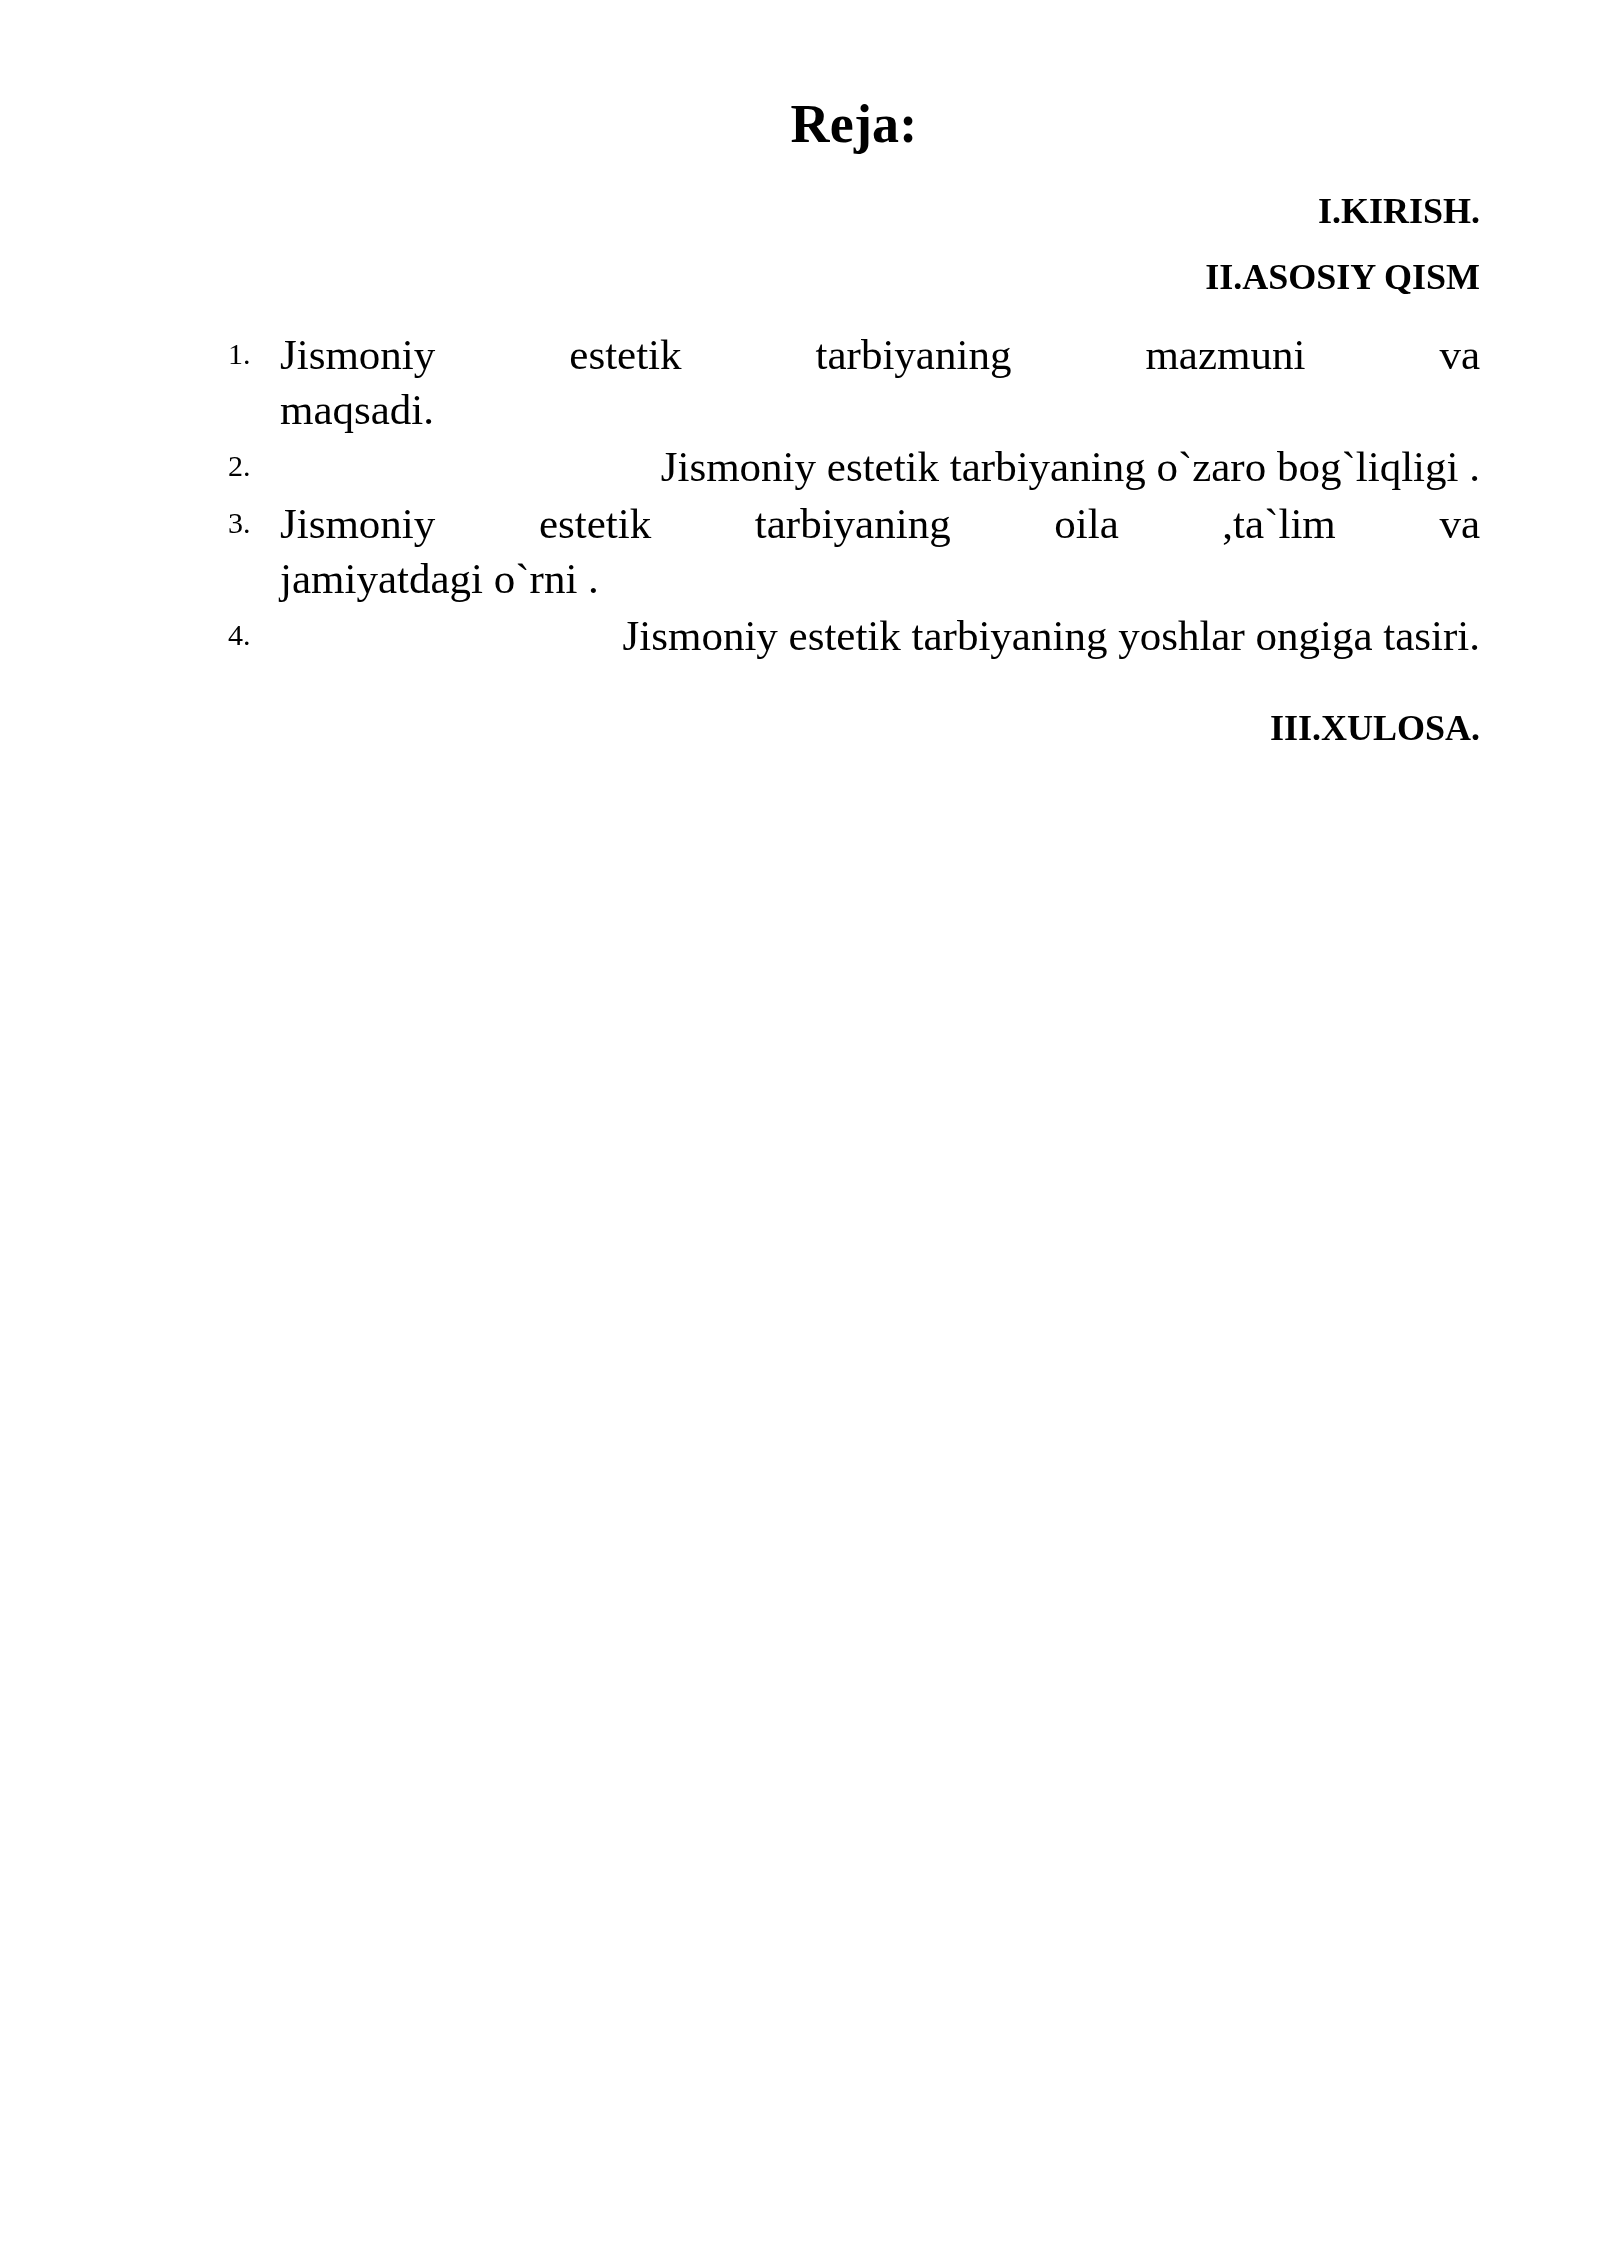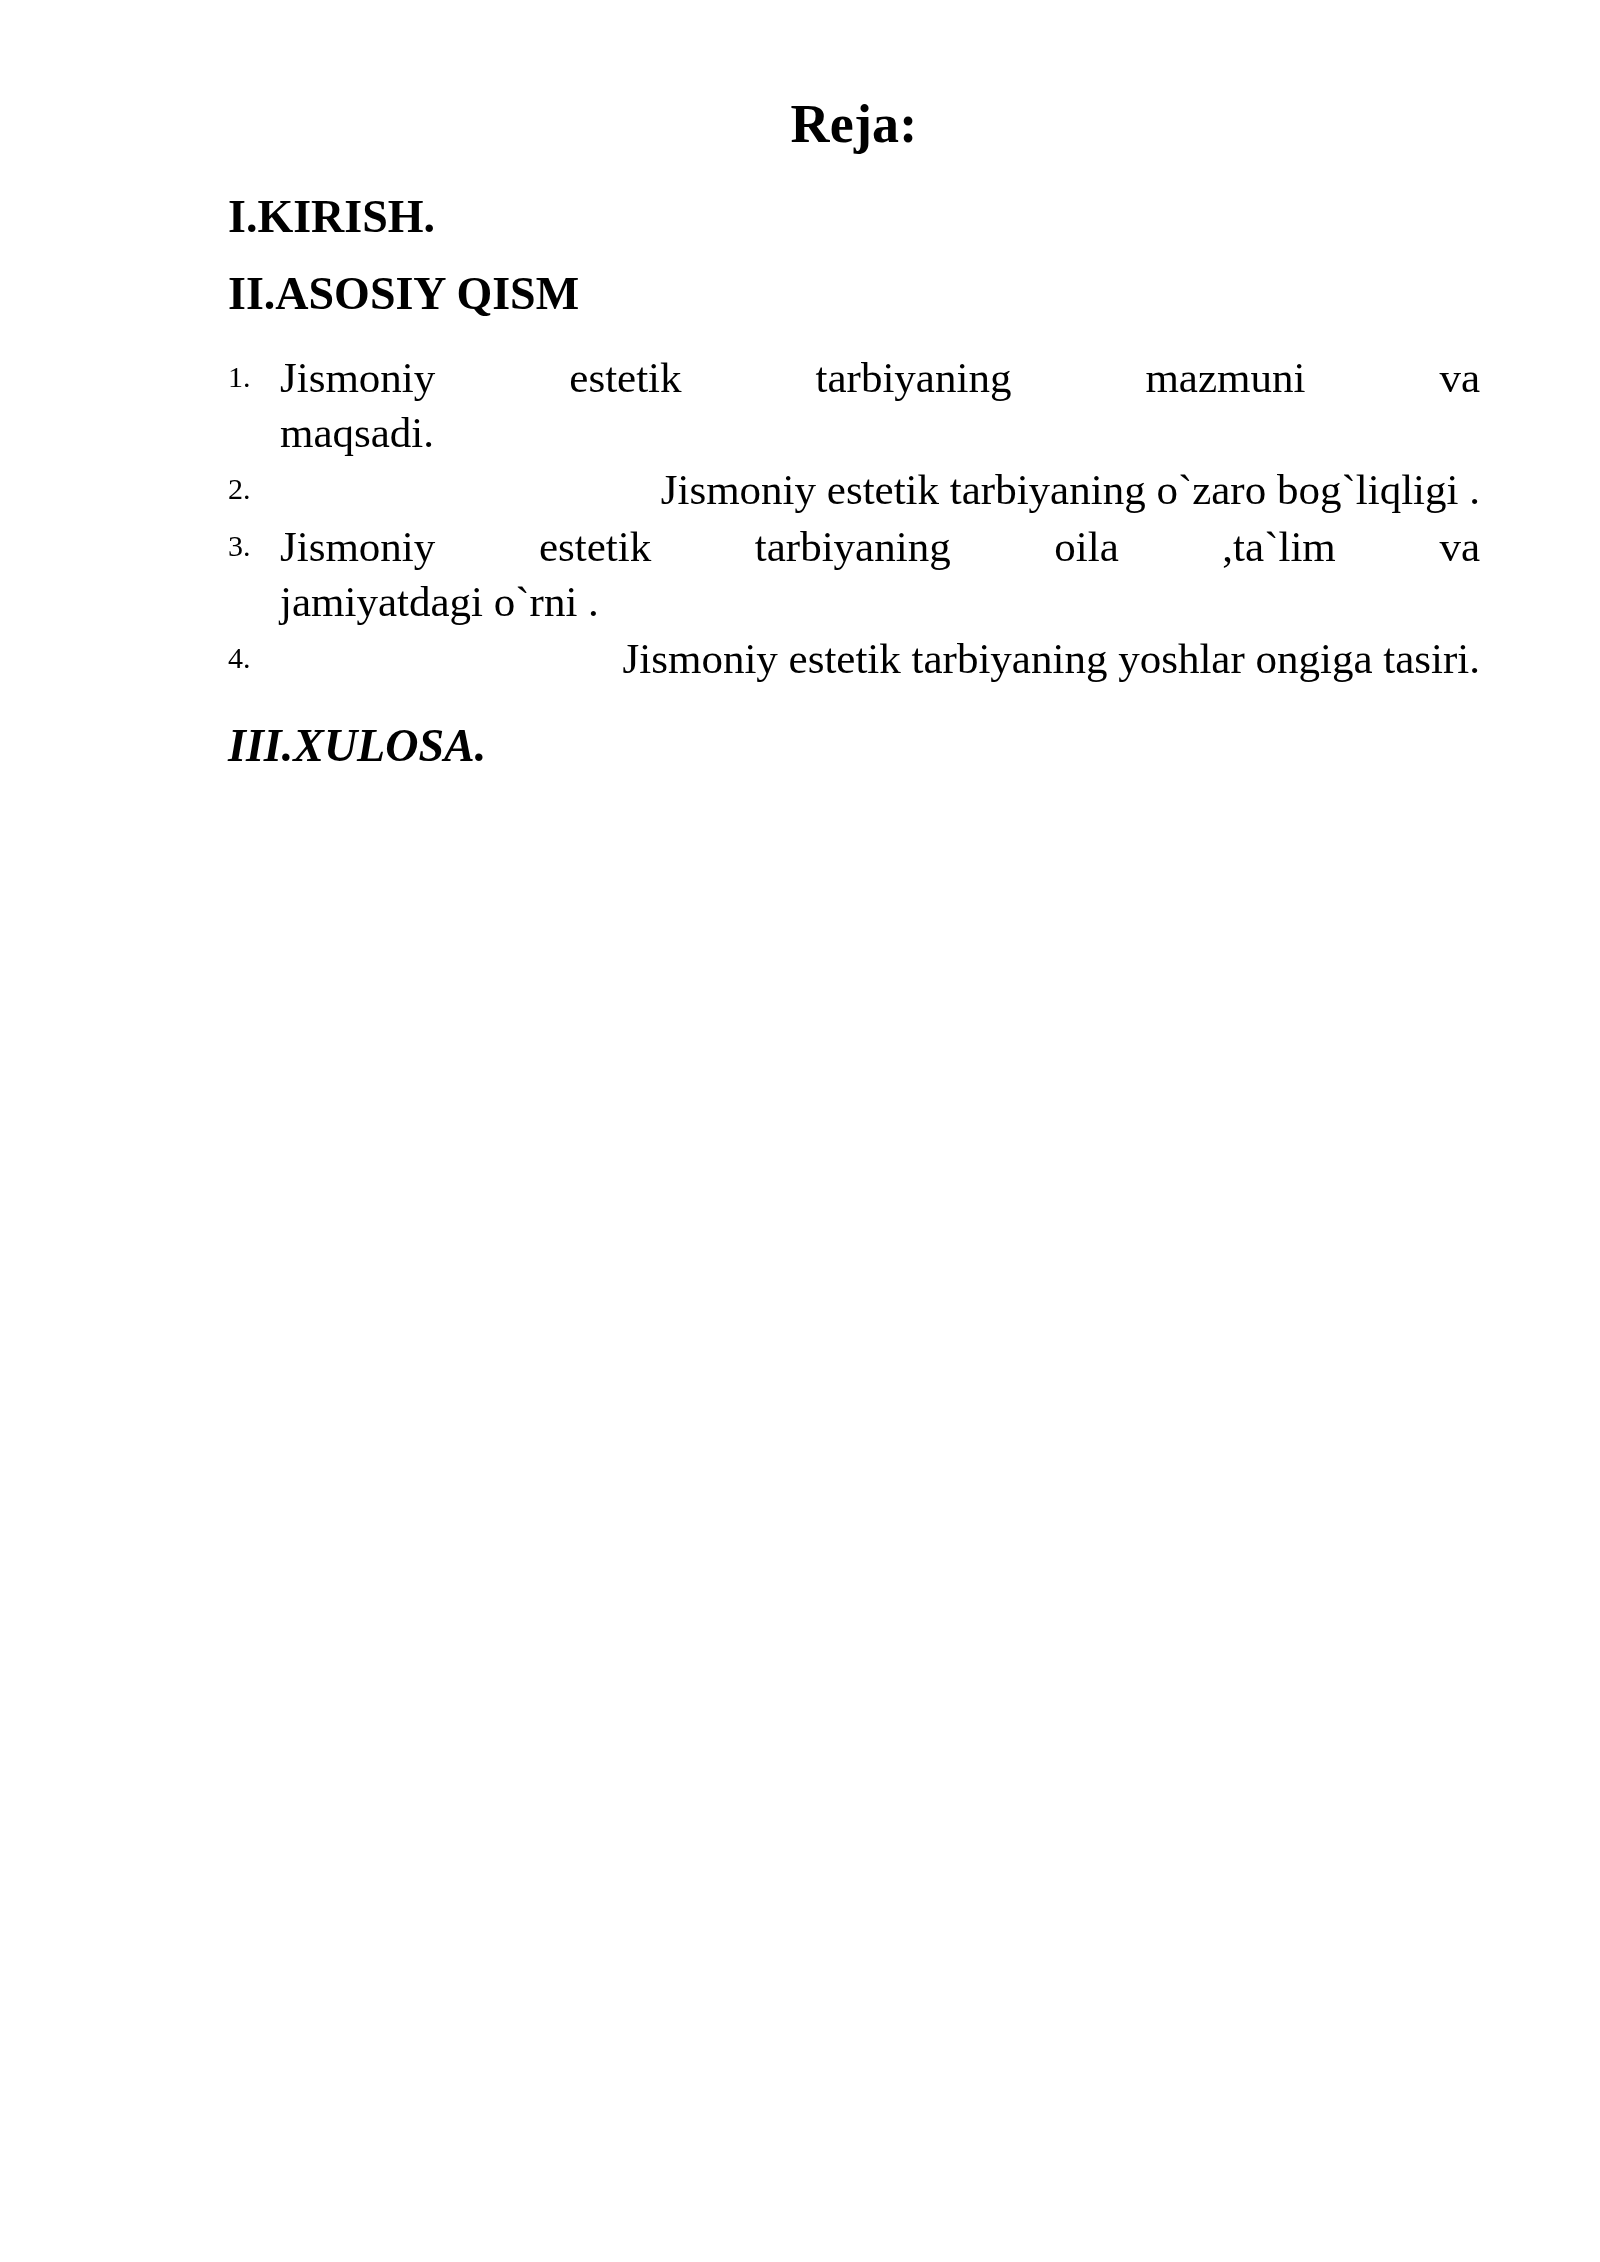--- a/index.html
+++ b/index.html
@@ -34,31 +34,31 @@
     font-size: 54px;
     font-weight: bold;
     text-align: center;
     line-height: 1.05;
     margin: 0 0 38px 0;
     letter-spacing: 0.2px;
   }
 
   
   .section-heading {
-    font-size: 46px;
+    font-size: 36px;
     font-weight: bold;
     line-height: 1.12;
-    text-align: left;
+    text-align: right;
     margin: 0;
     white-space: pre;
   }
 
   .heading-kirish   { margin-top: 4px;  margin-bottom: 26px; }
   .heading-asosiy   { margin-top: 0;    margin-bottom: 30px; }
-  .heading-xulosa   { margin-top: 34px; margin-bottom: 28px; font-style: italic; }
+  .heading-xulosa   { margin-top: 44px; margin-bottom: 28px; }
   .heading-adabiyot { margin-top: 0;    margin-bottom: 0; }
 
   
   .plan-list {
     list-style: none;
     margin: 0;
     padding: 0;
   }
 
   .plan-item {

